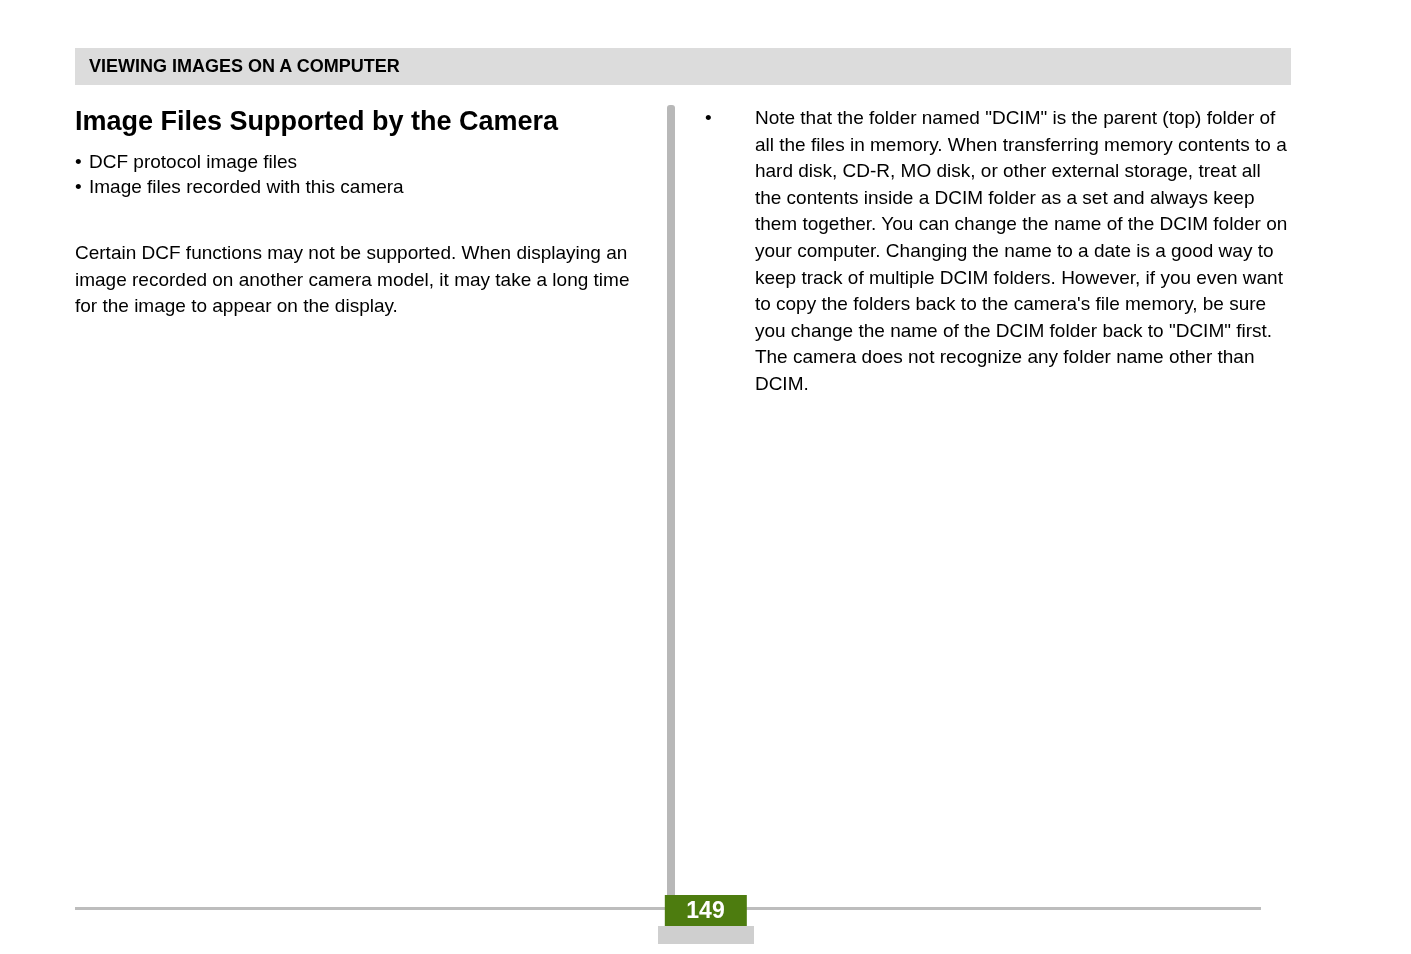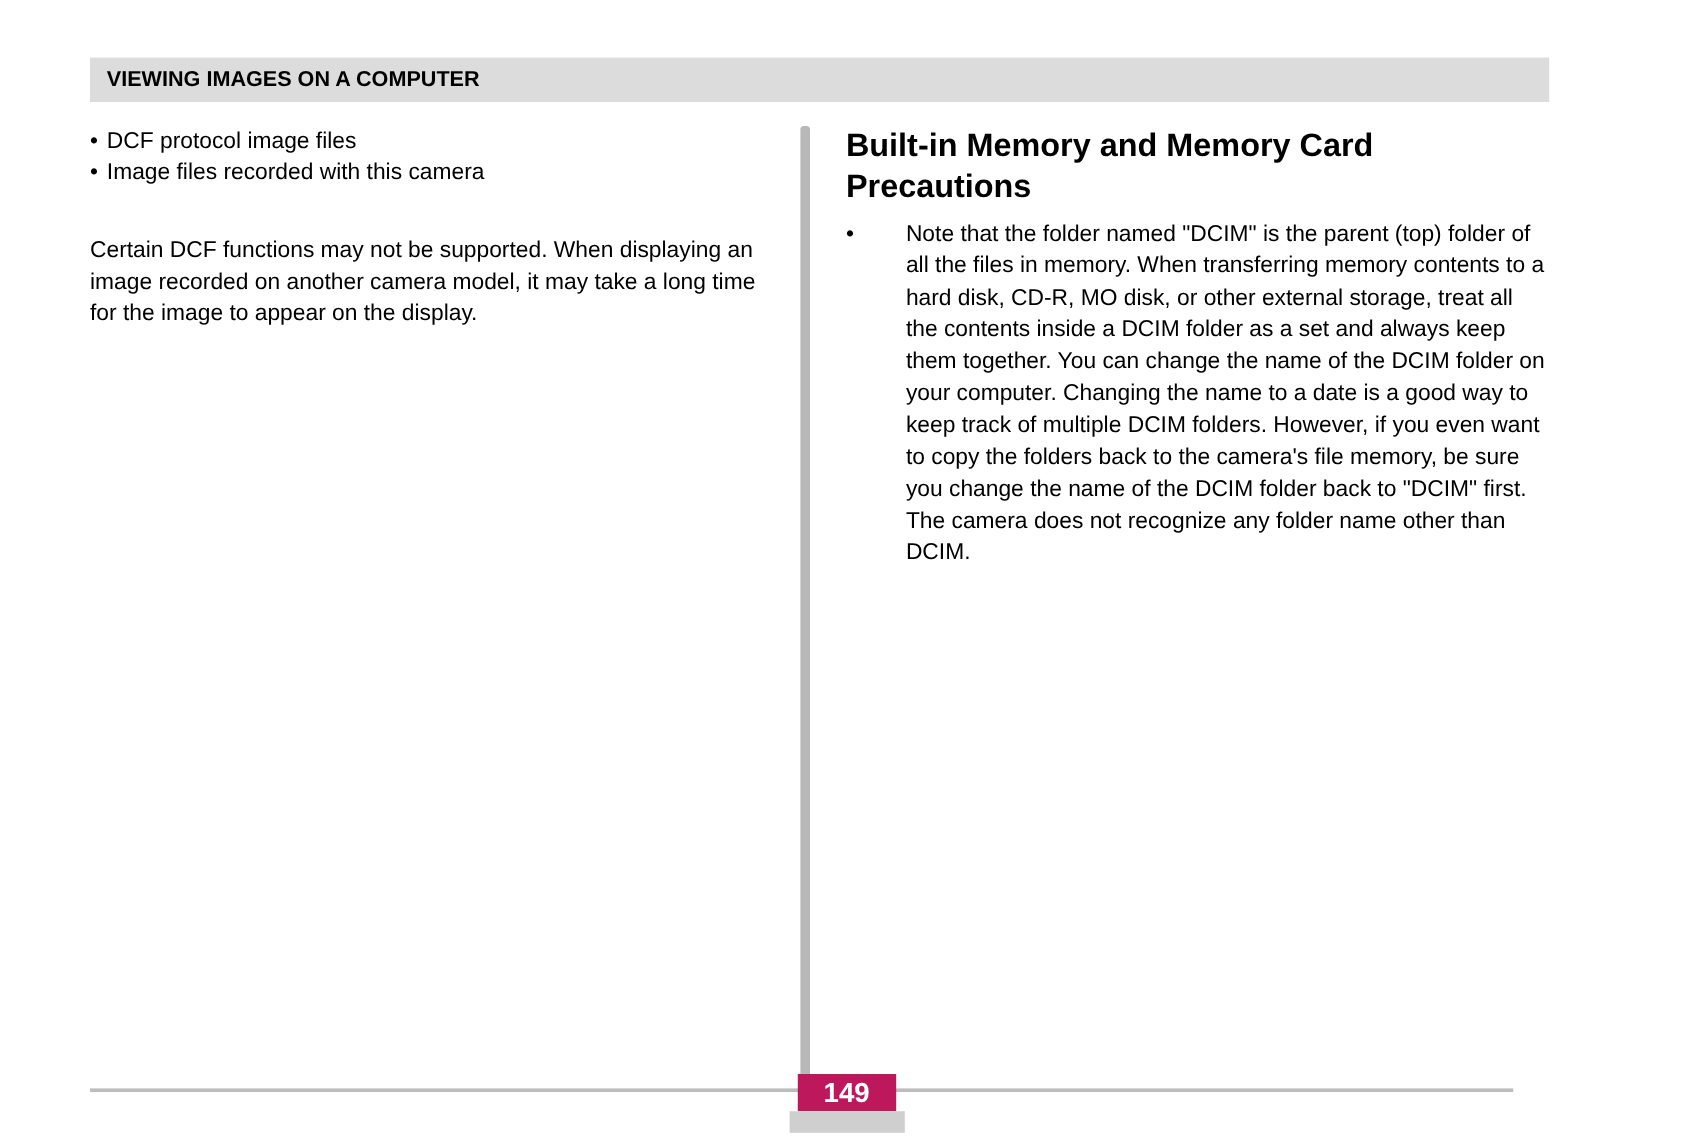--- a/index.html
+++ b/index.html
@@ -95,21 +95,21 @@
     right: 150px;
     bottom: 44px;
     height: 3px;
     background: #bdbdbd;
   }
   .page-number-box {
     position: absolute;
     left: 50%;
     transform: translateX(-50%);
     bottom: 28px;
-    background: #be185d;
+    background: #4d7c0f;
     color: #ffffff;
     font-weight: bold;
     font-size: 23px;
     padding: 2px 22px;
     text-align: center;
   }
   .page-number-shadow {
     position: absolute;
     left: 50%;
     transform: translateX(-50%);
@@ -122,33 +122,33 @@
 </head>
 <body>
 
 <div class="page">
   <div class="header-bar">
     <span>VIEWING IMAGES ON A COMPUTER</span>
   </div>
 
   <div class="columns">
     <div class="col-left">
+      <h2>Image Files Supported by the Camera</h2>
       <ul class="bullets">
         <li>DCF protocol image files</li>
         <li>Image files recorded with this camera</li>
       </ul>
       <p class="para">Certain DCF functions may not be supported. When displaying an image recorded on another camera model, it may take a long time for the image to appear on the display.</p>
     </div>
 
     <div class="divider-outer">
       <div class="divider-top"></div>
     </div>
 
     <div class="col-right">
-      <h2>Built-in Memory and Memory Card Precautions</h2>
       <div class="bullet-block">
         <div class="marker">•</div>
         <div class="text">Note that the folder named "DCIM" is the parent (top) folder of all the files in memory. When transferring memory contents to a hard disk, CD-R, MO disk, or other external storage, treat all the contents inside a DCIM folder as a set and always keep them together. You can change the name of the DCIM folder on your computer. Changing the name to a date is a good way to keep track of multiple DCIM folders. However, if you even want to copy the folders back to the camera's file memory, be sure you change the name of the DCIM folder back to "DCIM" first. The camera does not recognize any folder name other than DCIM.</div>
       </div>
     </div>
   </div>
 </div>
 
 <div class="footer-line"></div>
 <div class="page-number-box">

